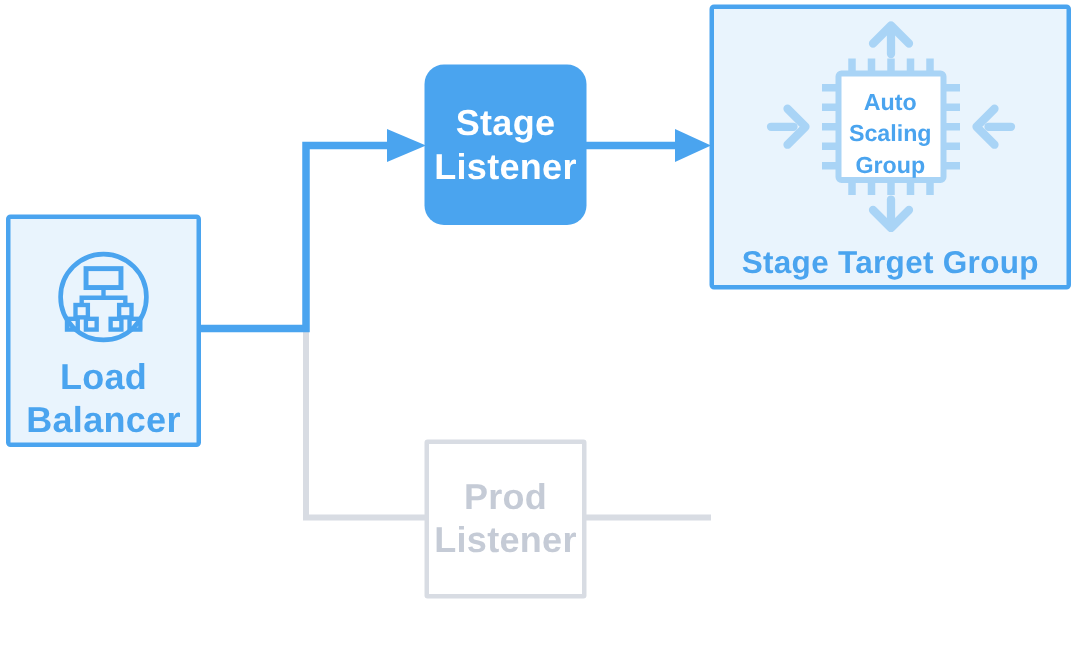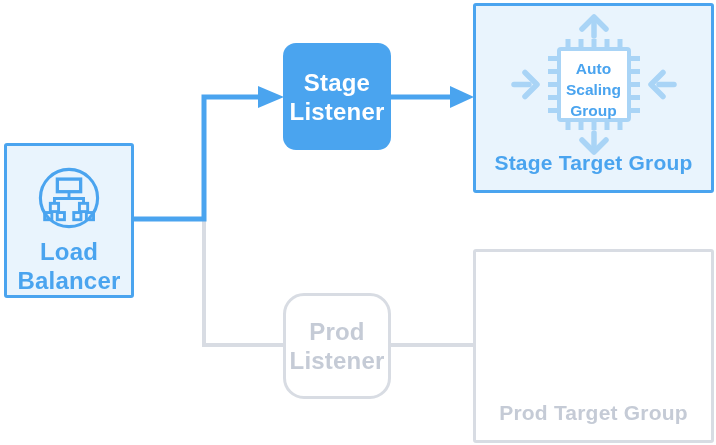--- a/index.html
+++ b/index.html
@@ -29,41 +29,41 @@
     padding-top:20px;
     justify-content:space-between;
   }
   .node-lb .lbl{margin-top:7px;}
   .node-stage-listener{
     left:283px;top:43px;width:108px;height:107px;border-radius:13px;
     background:var(--accent);
     display:flex;align-items:center;justify-content:center;text-align:center;
   }
   .node-prod-listener{
-    left:283px;top:293px;width:108px;height:106px;border-radius:21px;
+    left:283px;top:293px;width:108px;height:106px;border-radius:2px;
     background:var(--white);border:3px solid var(--inactive-border);
     display:flex;align-items:center;justify-content:center;text-align:center;
   }
   .node-stage-tg{
     left:473px;top:3px;width:241px;height:190px;
     background:var(--light-fill);border:3px solid var(--accent);
   }
   .node-prod-tg{
     left:473px;top:249px;width:241px;height:194px;
     background:var(--white);border:3px solid var(--inactive-border);
   }
   .lbl{
     font-size:24px;font-weight:600;line-height:29px;text-align:center;
     letter-spacing:.2px;
   }
   .lbl-blue{color:var(--accent);}
   .lbl-white{color:#ffffff;}
   .lbl-gray{color:var(--inactive-text);}
   .tg-label{
-    position:absolute;left:0;right:0;bottom:14px;text-align:center;
+    position:absolute;left:0;right:0;bottom:1px;text-align:center;
     font-size:21px;font-weight:600;line-height:26px;letter-spacing:.2px;
   }
   .asg-svg{position:absolute;left:50%;top:2px;transform:translateX(-50%);}
   .chip-body{fill:#ffffff;stroke:var(--soft-blue);stroke-width:4;}
   .chip-pin{fill:var(--soft-blue);stroke:none;}
   .chip-arrow{stroke:var(--soft-blue);stroke-width:5.5;fill:none;stroke-linecap:round;stroke-linejoin:round;}
   .asg-text{
     position:absolute;left:50%;top:52px;transform:translateX(-50%);
     width:78px;text-align:center;color:var(--accent);
     font-size:15.5px;font-weight:600;line-height:21px;
@@ -156,17 +156,14 @@
 
       <g>
         <path class="chip-arrow" d="M180,76.5 L165,76.5"></path>
         <path class="chip-arrow" d="M169,64.5 L157,76.5 L169,88.5"></path>
       </g>
     </svg>
     <div class="asg-text">Auto Scaling Group</div>
     <div class="tg-label lbl-blue">Stage Target Group</div>
   </div>
 
-  <div class="node node-prod-tg">
-    <div class="tg-label lbl-gray">Prod Target Group</div>
-  </div>
 
 </div>
 
 </body></html>

